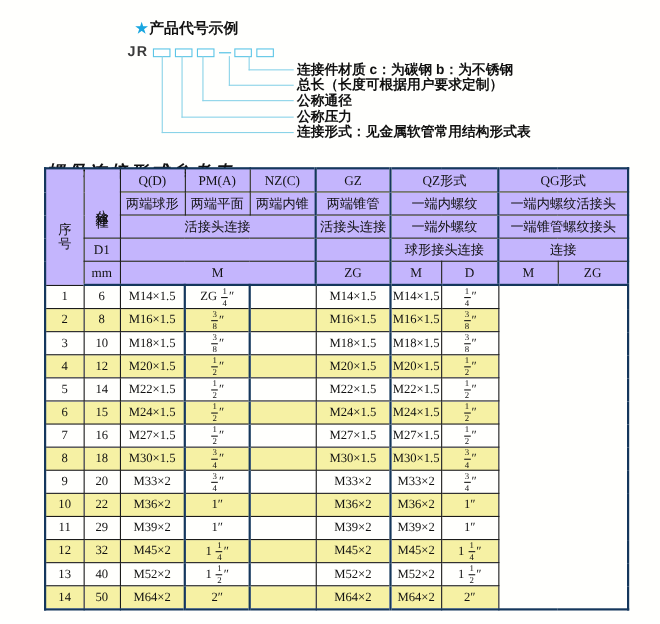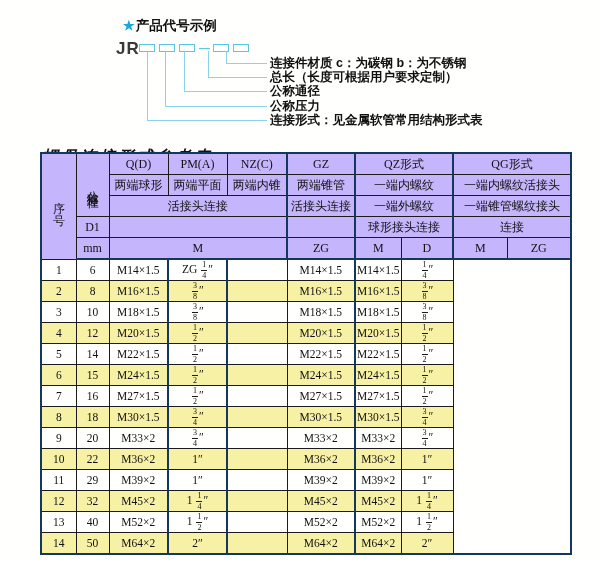--- a/index.html
+++ b/index.html
@@ -2,21 +2,21 @@
 <html><head>
 <meta charset="utf-8">
 <style>
   html,body{margin:0;padding:0;background:#ffffff;}
   .page{position:relative;width:600px;height:564px;background:#fffffd;overflow:hidden;
         font-family:"Liberation Sans",sans-serif;color:#111;}
 
   
   .diagram-heading{position:absolute;left:123px;top:17px;font-size:13.5px;font-weight:bold;}
   .diagram-heading .star{font-size:13px;margin-right:1px;}
-  .code-label{position:absolute;left:116px;top:39px;font-size:17px;font-weight:bold;color:#3a3a3a;letter-spacing:1px;}
+  .code-label{position:absolute;left:116px;top:39px;font-size:13px;font-weight:bold;color:#3a3a3a;letter-spacing:1px;}
   .code-boxes{position:absolute;left:139px;top:44px;display:flex;align-items:center;}
   .code-box{width:14px;height:6px;border:1.5px solid #5cc5e6;background:#fff;margin-right:4px;}
   .code-dash{font-size:11px;font-weight:bold;line-height:6px;margin:0 3px 0 0;}
   .elbow{position:absolute;border-left:1.5px solid #8ad3e8;border-bottom:1.5px solid #8ad3e8;}
   .diagram-label{position:absolute;left:270px;font-size:12.5px;font-weight:bold;line-height:14px;white-space:nowrap;}
 
   
   .table-title{position:absolute;left:42px;top:123px;font-size:16px;font-weight:bold;font-style:italic;
                letter-spacing:3px;font-family:"Liberation Serif",serif;margin-top:24px;}
 

